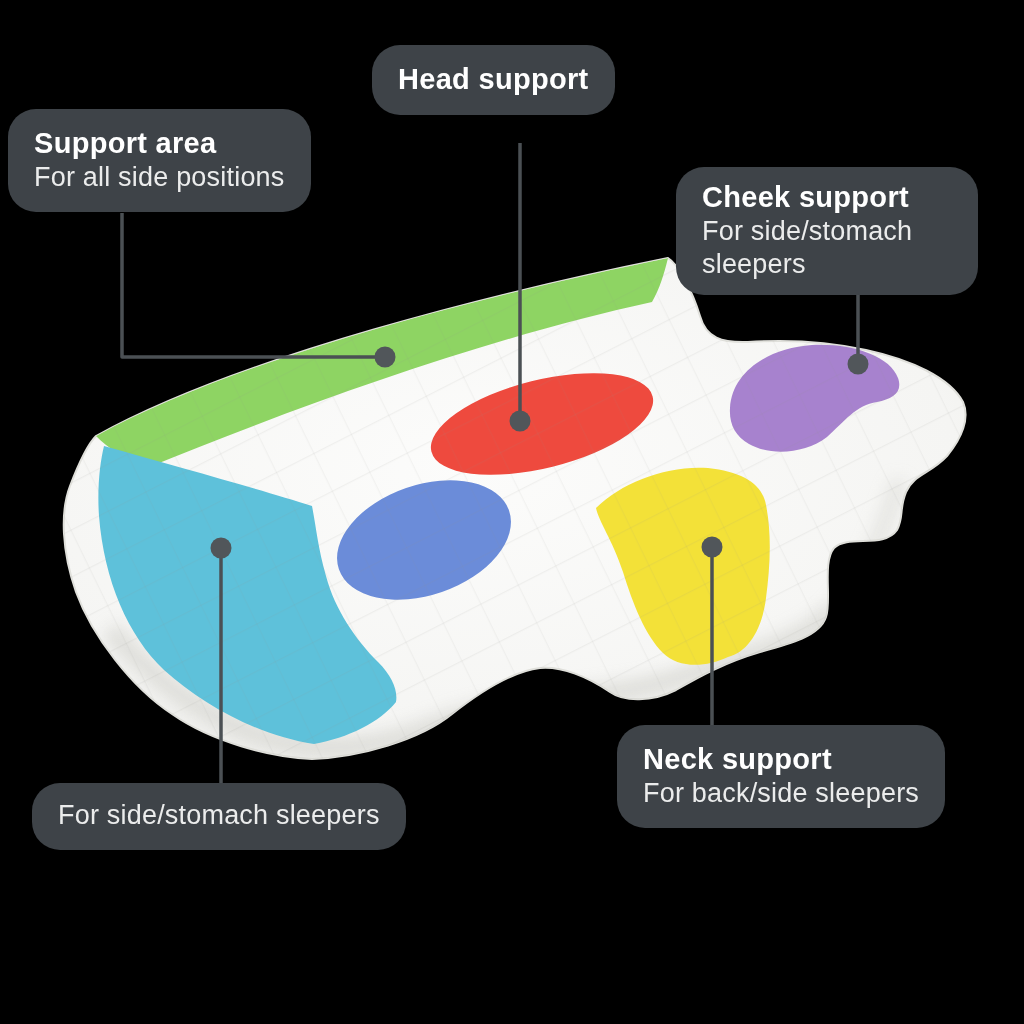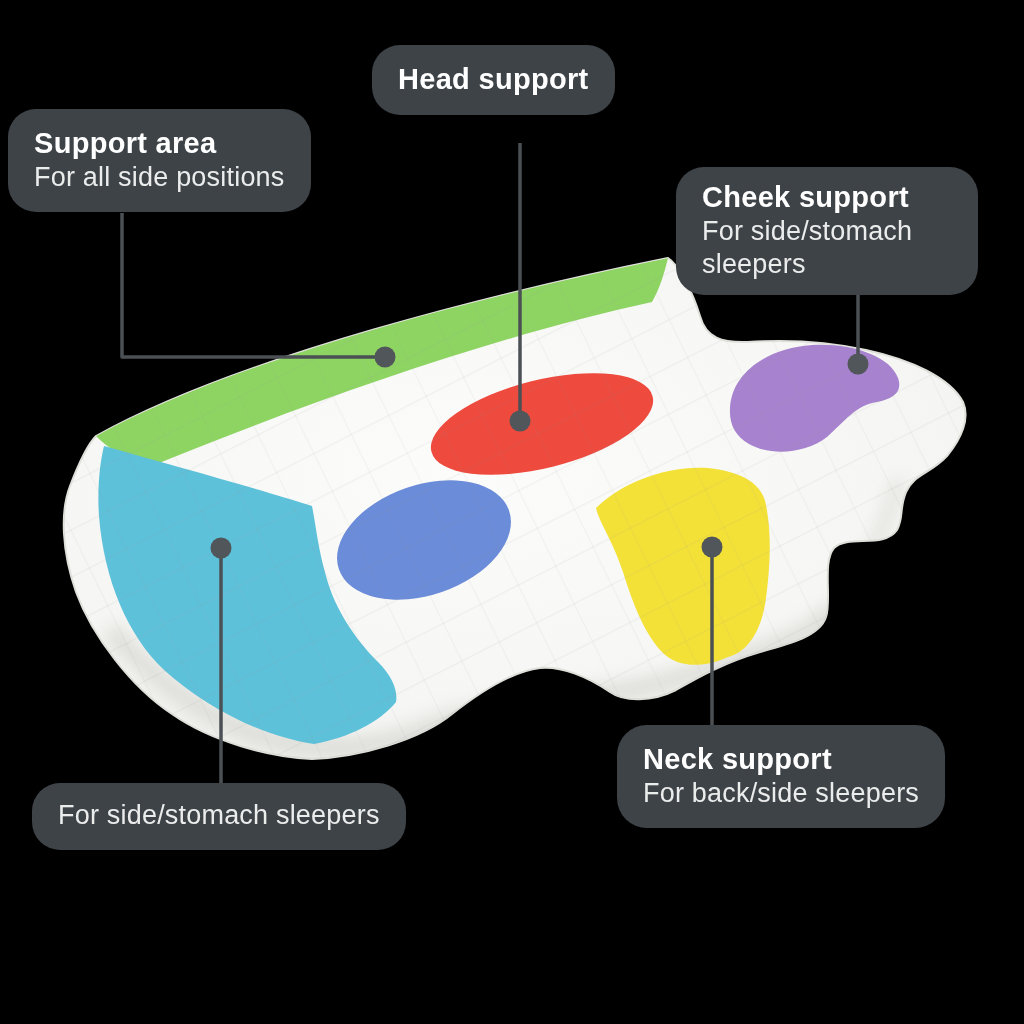--- a/index.html
+++ b/index.html
@@ -27,21 +27,21 @@
     font-size:27px;font-weight:400;line-height:33px;
     color:var(--label-sub,#ebecec);
     white-space:nowrap;letter-spacing:.2px;
   }
   .callout.wrap{max-width:250px;}
   .callout.wrap .s{white-space:normal;}
   .co-support{left:8px;top:109px;}
   .co-head{left:372px;top:45px;}
   .co-cheek{left:676px;top:167px;padding-top:12px;padding-bottom:14px;}
   .co-arm{left:32px;top:783px;}
-  .co-neck{left:617px;top:725px;border-radius:30px;}
+  .co-neck{left:617px;top:725px;}
 </style>
 </head>
 <body>
 
 <div class="stage" style="background: rgb(0, 0, 0);">
 
   <svg width="1024" height="1024" viewBox="0 0 1024 1024">
     <defs>
       <radialGradient id="bodyGrad" cx="0.45" cy="0.42" r="0.75">
         <stop offset="0" stop-color="#fcfcfb"></stop>

